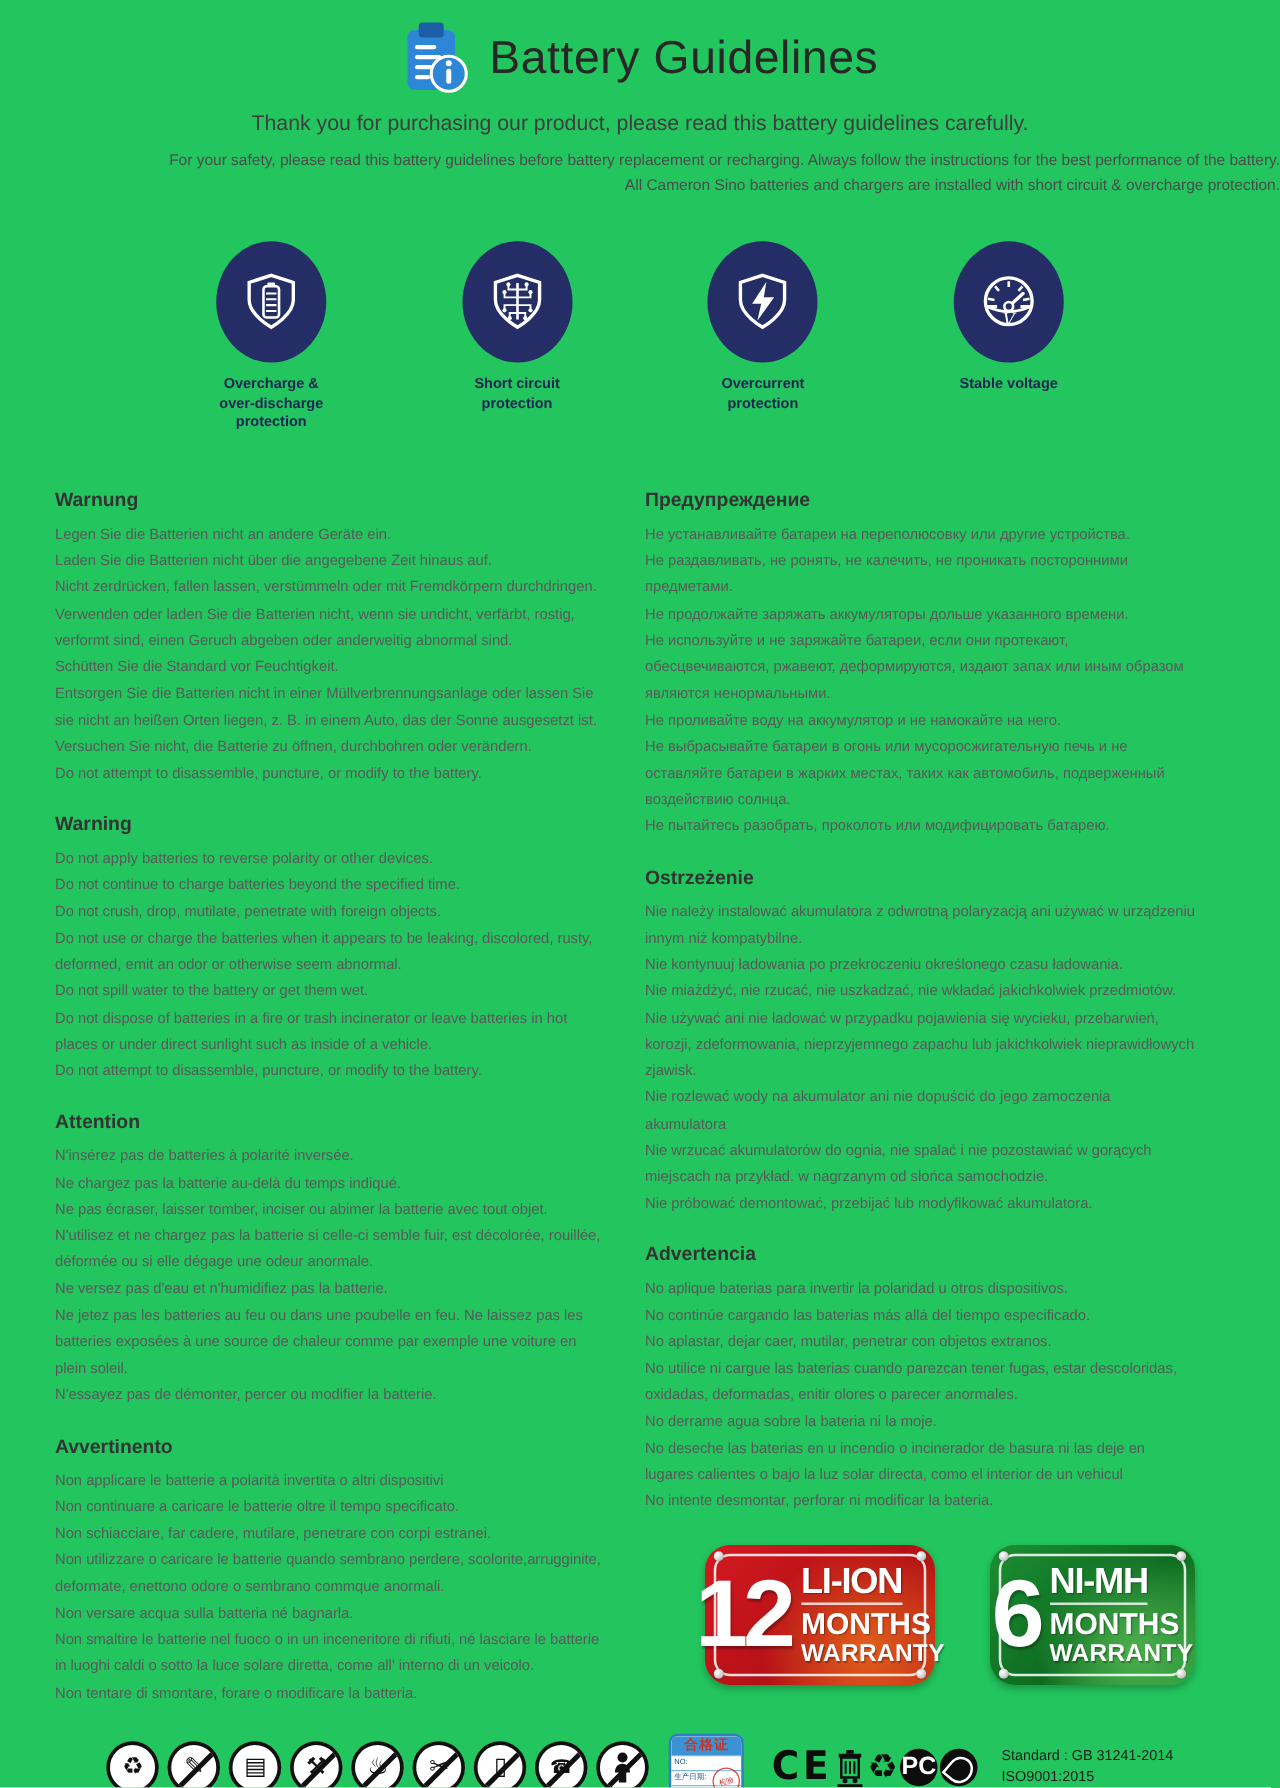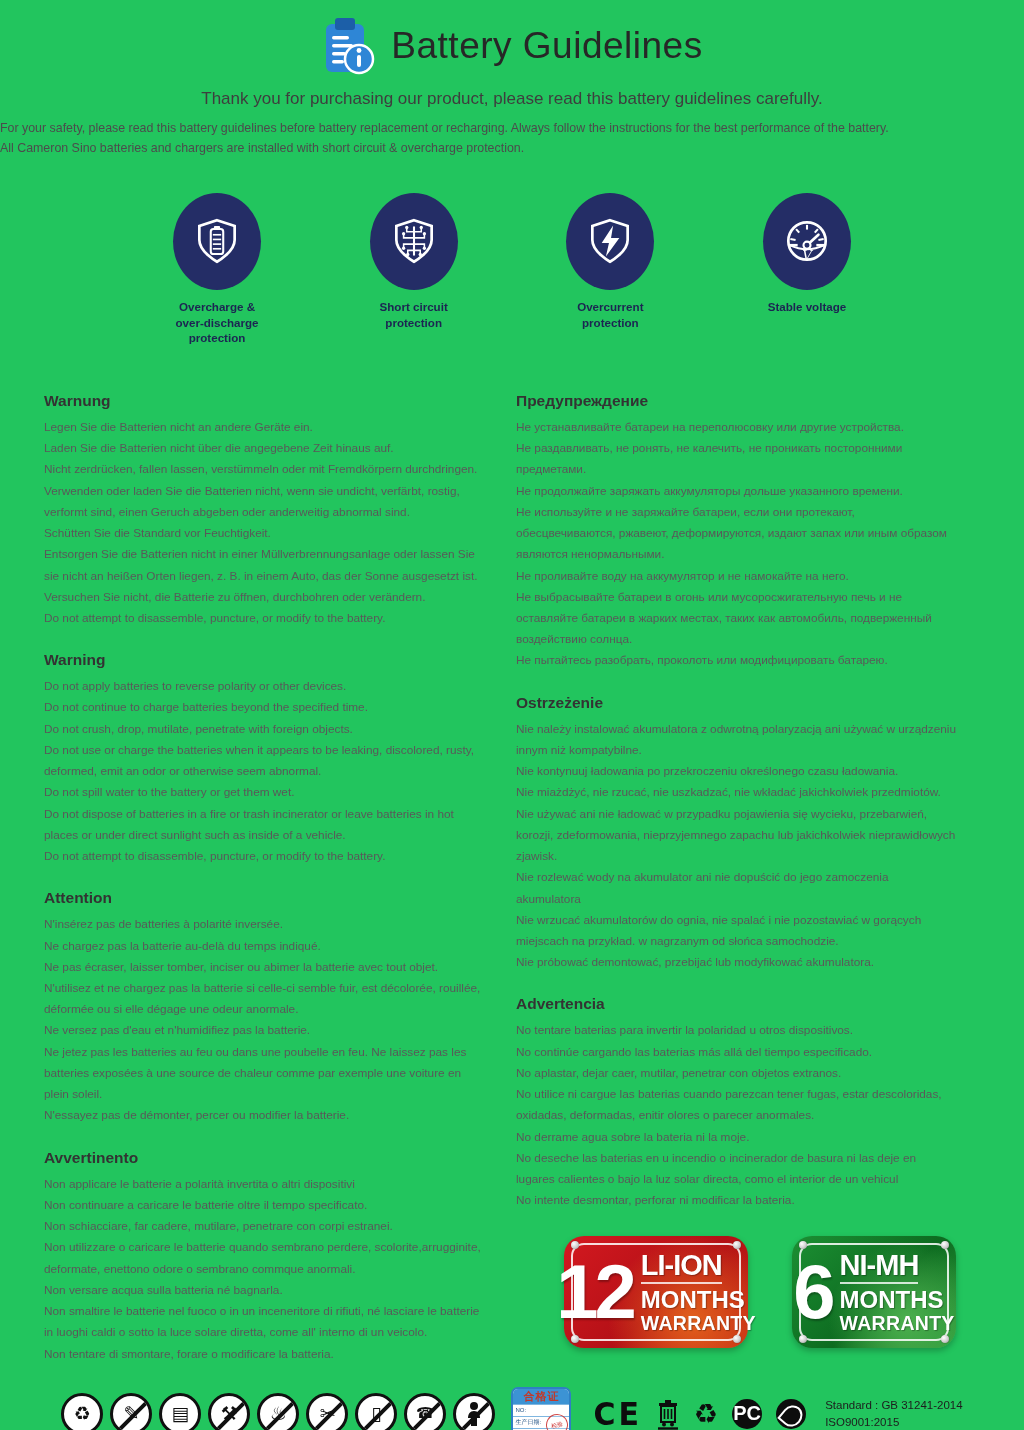--- a/index.html
+++ b/index.html
@@ -20,21 +20,21 @@
       repeating-linear-gradient(108deg, rgba(10,20,60,.45) 0 2px, rgba(10,20,60,0) 2px 13px),
       linear-gradient(100deg,#33619f 0%, #24477f 40%, #1a3a75 70%, #142f66 100%);
   }
 
   
   .title-row { display:flex; align-items:center; justify-content:center; gap:16px; margin-top:16px; }
   .clip-icon { position:relative; width:54px; height:60px; flex:none; }
   .page-title { font-size:37px; color:#272727; letter-spacing:.5px; }
 
   .thanks { text-align:center; margin-top:13px; font-size:17px; color:#3e3e3e; }
-  .note { text-align:left; margin-top:9px; font-size:12.4px; line-height:1.65; color:#4c4c4c; }
+  .note { text-align:right; margin-top:9px; font-size:12.4px; line-height:1.65; color:#4c4c4c; }
 
   
   .features { display:flex; justify-content:space-between; width:740px; margin:34px auto 0; }
   .feature { width:150px; display:flex; flex-direction:column; align-items:center; }
   .fi-circle {
     width:88px; height:97px; border-radius:50%; background:#242d66;
     display:flex; align-items:center; justify-content:center;
   }
   .feature-label {
     margin-top:9px; text-align:center; font-size:11.6px; font-weight:bold;
@@ -90,21 +90,21 @@
     margin:0 9px; overflow:hidden; position:relative; flex:none;
   }
   .cert-head { background:#3c93d4; color:#c0392b; font-weight:bold; font-size:11px; text-align:center; line-height:15px; height:15px; letter-spacing:1px; }
   .cert-row { border-top:1px solid #7fb6e0; font-size:6px; color:#1b4d80; padding-left:2px; line-height:11.5px; height:12px; }
   .cert-stamp {
     position:absolute; right:1px; bottom:3px; width:22px; height:22px; border-radius:50%;
     border:1.5px solid rgba(200,30,30,.8); color:rgba(200,30,30,.9); font-size:6px;
     display:flex; align-items:center; justify-content:center; transform:rotate(-15deg);
     background:rgba(255,255,255,.2);
   }
-  .marks { display:flex; align-items:center; gap:14px; margin-left:6px; }
+  .marks { display:flex; align-items:center; gap:2px; margin-left:6px; }
   .ce { font-size:30px; font-weight:bold; color:#0d0d0d; letter-spacing:3px; font-family:"DejaVu Sans", sans-serif; transform:scaleY(1.05); }
   .mark-glyph { font-size:27px; color:#0d0d0d; line-height:1; font-family:"DejaVu Sans", sans-serif; }
   .pct { width:30px; height:30px; border-radius:50%; background:#0d0d0d; color:#fff; font-weight:bold; font-size:20px; display:flex; align-items:center; justify-content:center; flex:none; }
   .seal { width:30px; height:30px; border-radius:50%; background:#0d0d0d; position:relative; flex:none; overflow:hidden; }
   .seal::after { content:""; position:absolute; left:6px; top:6px; width:16px; height:18px; border-radius:50% 50% 50% 0; border:2.5px solid #fff; transform:rotate(40deg); }
   .standard { margin-left:12px; font-size:11.5px; color:#1d1d1d; line-height:1.45; text-align:left; }
 
   svg { display:block; }
 </style>
 </head>
@@ -274,21 +274,21 @@
         <div class="ln">Nie należy instalować akumulatora z odwrotną polaryzacją ani używać w urządzeniu innym niż kompatybilne.</div>
         <div class="ln">Nie kontynuuj ładowania po przekroczeniu określonego czasu ładowania.</div>
         <div class="ln">Nie miażdżyć, nie rzucać, nie uszkadzać, nie wkładać jakichkolwiek przedmiotów.</div>
         <div class="ln">Nie używać ani nie ładować w przypadku pojawienia się wycieku, przebarwień, korozji, zdeformowania, nieprzyjemnego zapachu lub jakichkolwiek nieprawidłowych zjawisk.</div>
         <div class="ln">Nie rozlewać wody na akumulator ani nie dopuścić do jego zamoczenia akumulatora</div>
         <div class="ln">Nie wrzucać akumulatorów do ognia, nie spalać i nie pozostawiać w gorących miejscach na przykład. w nagrzanym od słońca samochodzie.</div>
         <div class="ln">Nie próbować demontować, przebijać lub modyfikować akumulatora.</div>
       </div>
       <div class="sec">
         <div class="sec-h">Advertencia</div>
-        <div class="ln">No tentare baterias para invertir la polaridad u otros dispositivos.</div>
+        <div class="ln">No aplique baterias para invertir la polaridad u otros dispositivos.</div>
         <div class="ln">No continúe cargando las baterias más allá del tiempo especificado.</div>
         <div class="ln">No aplastar, dejar caer, mutilar, penetrar con objetos extranos.</div>
         <div class="ln">No utilice ni cargue las baterias cuando parezcan tener fugas, estar descoloridas, oxidadas, deformadas, enitir olores o parecer anormales.</div>
         <div class="ln">No derrame agua sobre la bateria ni la moje.</div>
         <div class="ln">No deseche las baterias en u incendio o incinerador de basura ni las deje en lugares calientes o bajo la luz solar directa, como el interior de un vehicul</div>
         <div class="ln">No intente desmontar, perforar ni modificar la bateria.</div>
       </div>
 
       <div class="badges">
         <div class="badge red">

